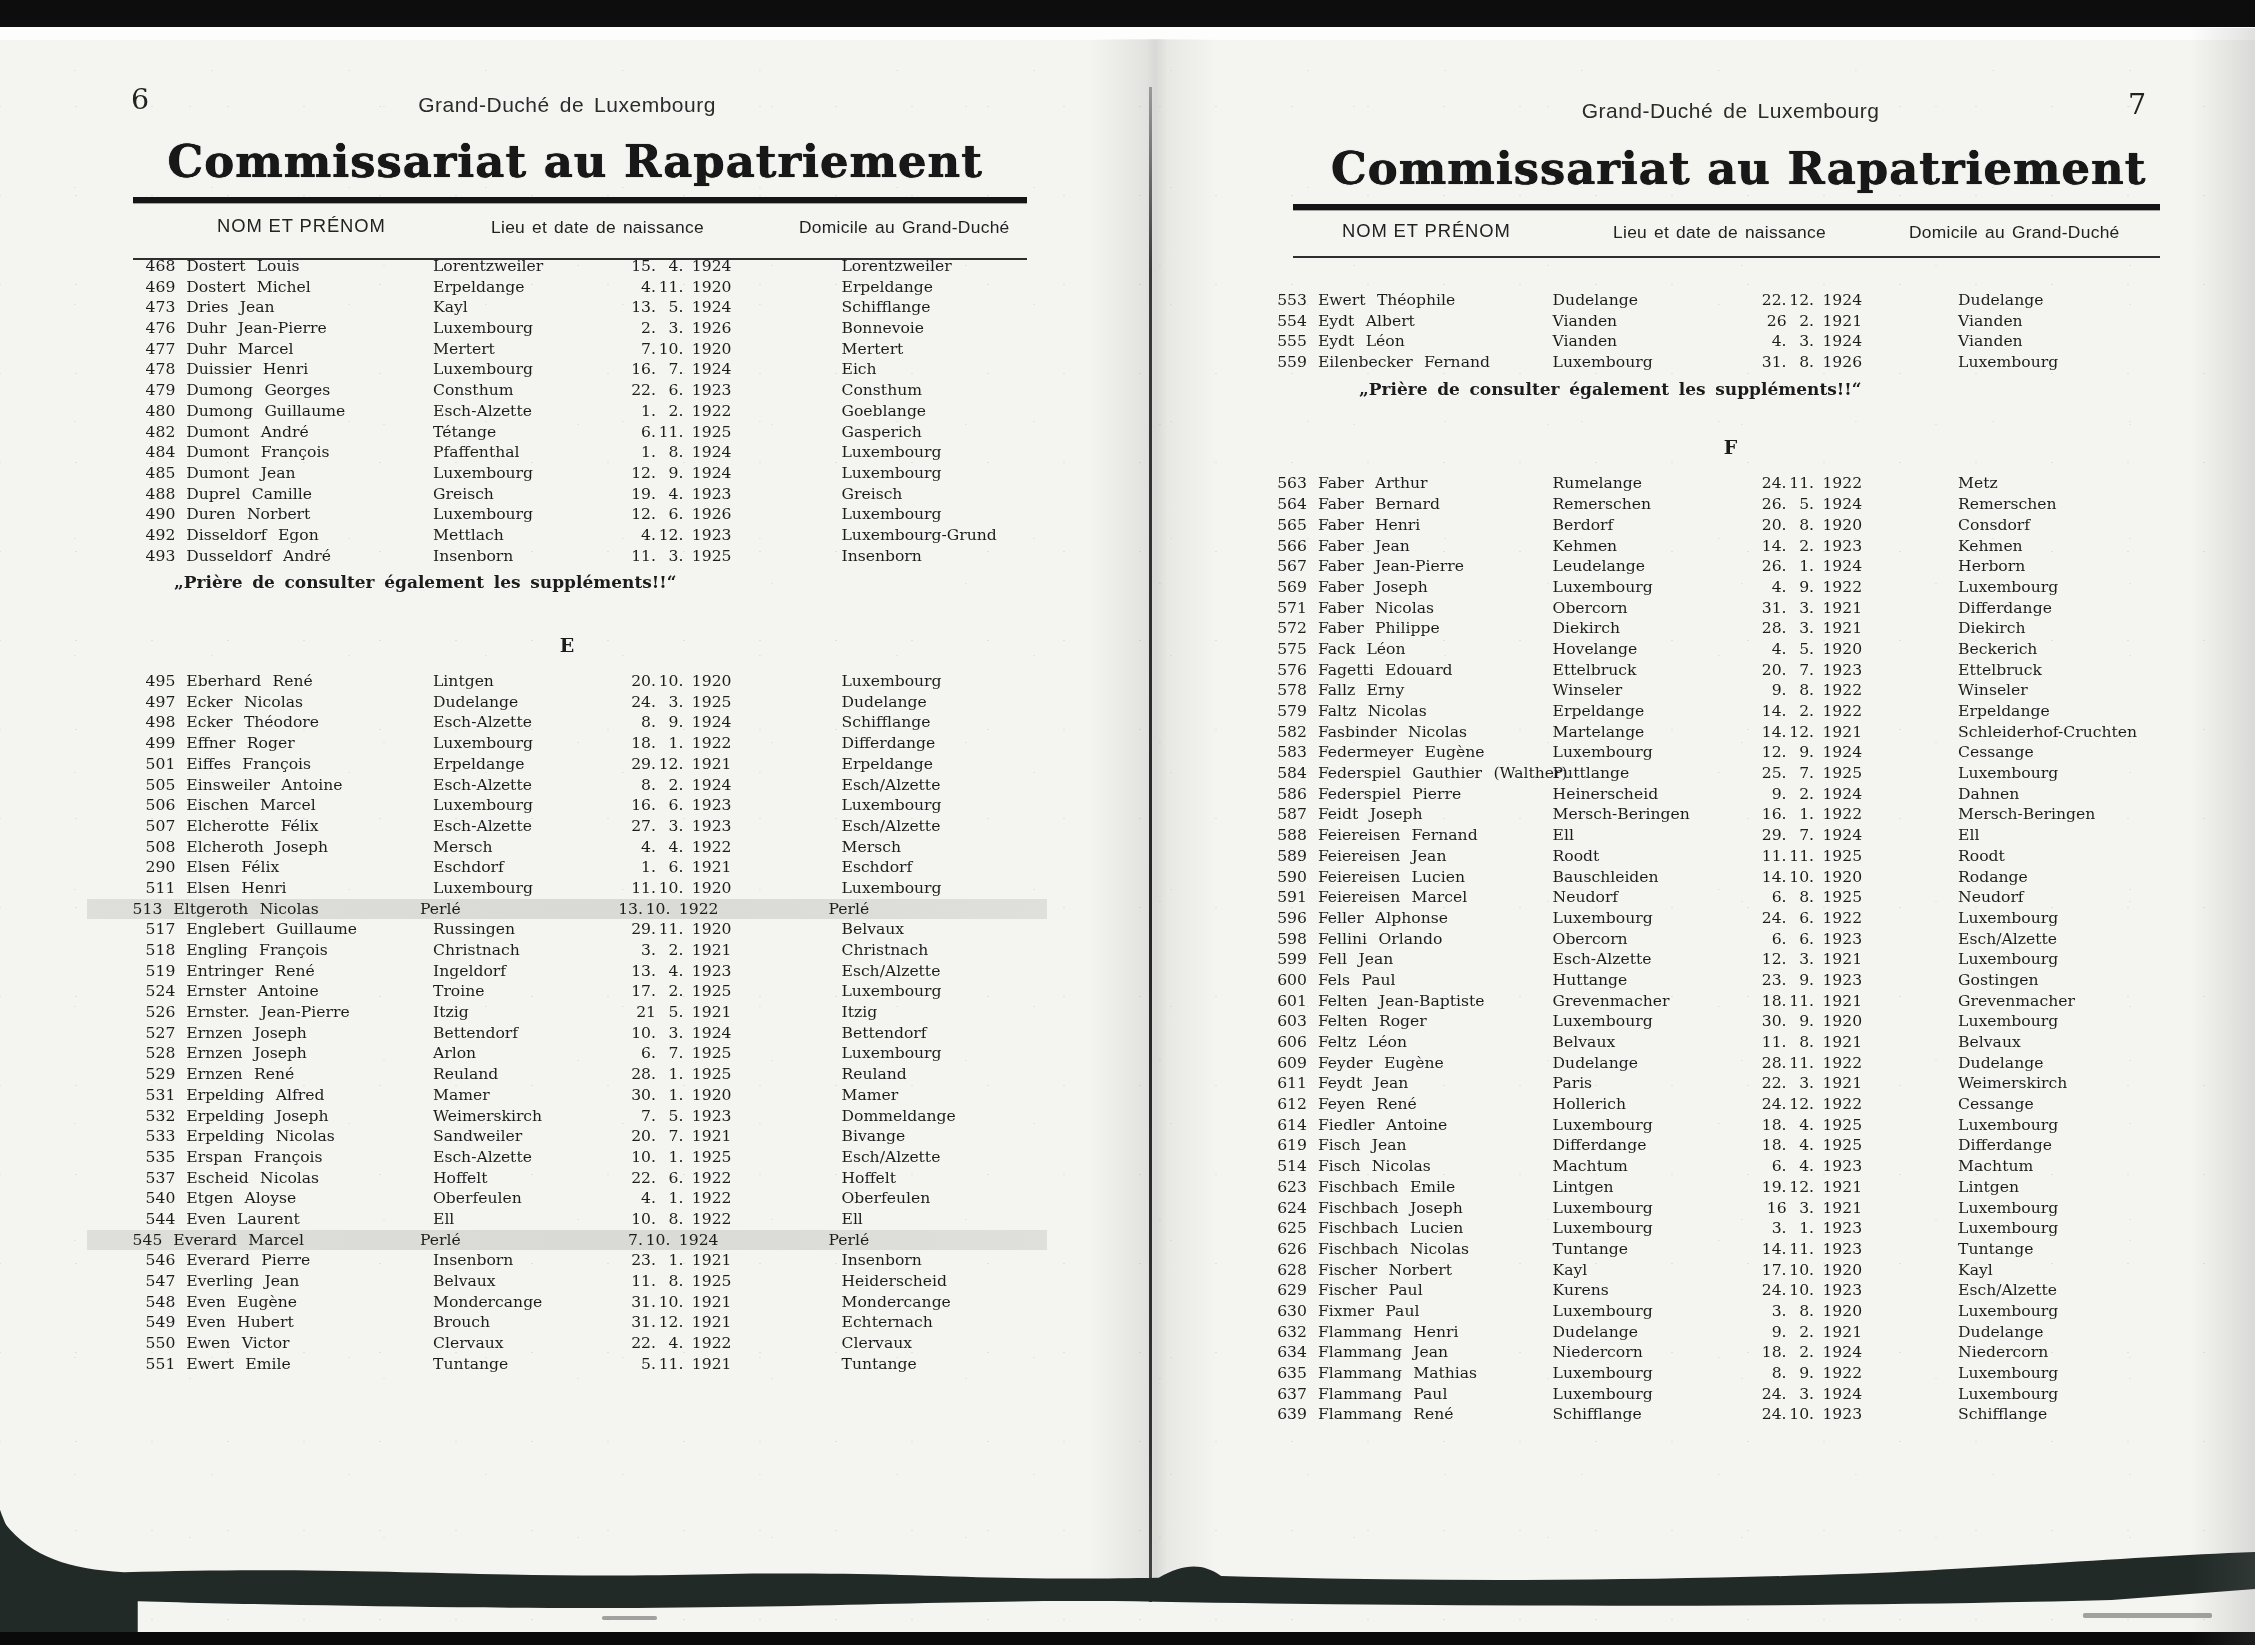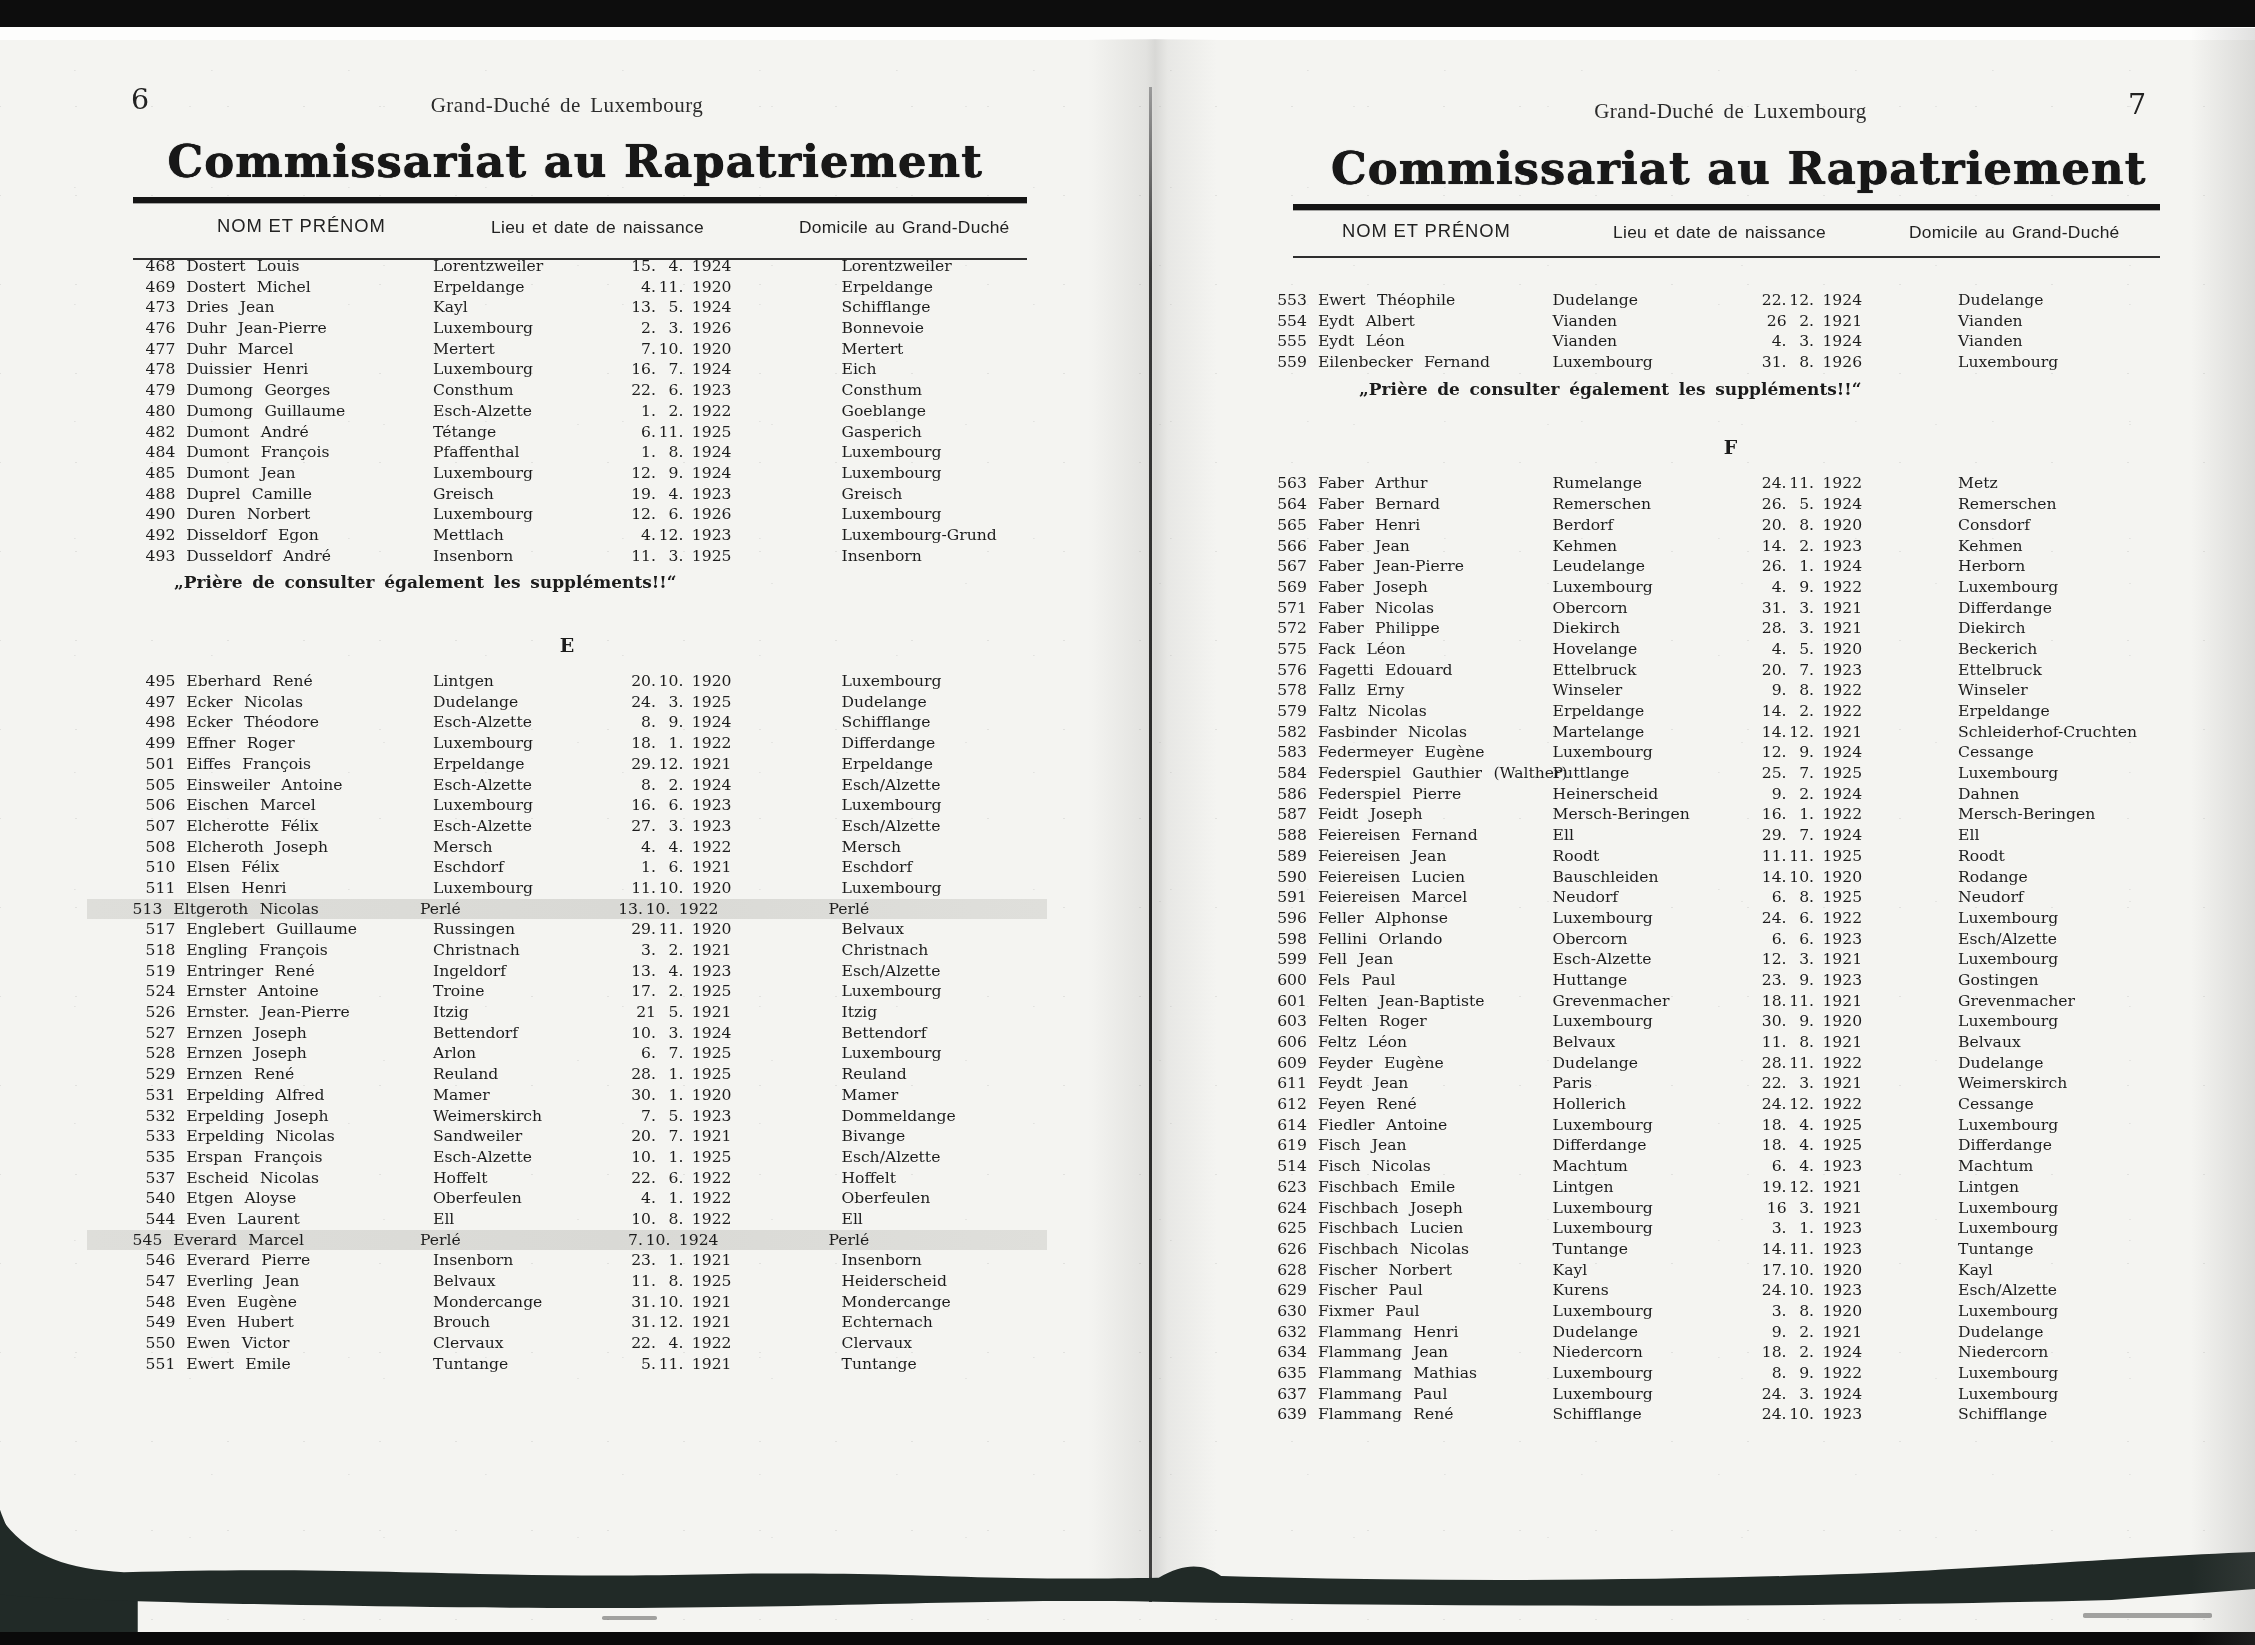--- a/index.html
+++ b/index.html
@@ -29,21 +29,21 @@
 
   .page{position:absolute;top:0;height:1646px;}
   .page-left{left:87px;width:960px;}
   .page-right{left:1267px;width:927px;}
 
   .pagenum{position:absolute;font-size:28.5px;color:#222;}
   .pagenum-left{left:44px;top:83px;}
   .pagenum-right{left:861px;top:88px;}
 
   .small-head{position:absolute;top:93px;left:0;width:100%;text-align:center;
-    font-family:Liberation Serif, serif;font-size:21px;letter-spacing:0.5px;color:#2b2b2b;word-spacing:3.7px;}
+    font-family:Liberation Sans, sans-serif;font-size:21px;letter-spacing:0.5px;color:#2b2b2b;word-spacing:3.7px;}
   .page-right .small-head{top:99px;}
 
   .title{position:absolute;top:127px;left:0;width:100%;margin:8px;text-align:center;
     font-family:"DejaVu Serif", serif;font-weight:700;font-size:45px;letter-spacing:0.9px;
     color:#181818;text-shadow:0 0 0.9px rgba(10,10,10,0.75), 0.5px 0 0 #181818;}
   .page-right .title{top:134px;}
 
   .rule-thick{position:absolute;height:5.5px;background:#151515;box-shadow:0 0.9px 0 rgba(20,20,20,.4);}
   .page-left .rule-thick{left:46px;width:894px;top:197px;}
   .page-right .rule-thick{left:26px;width:867px;top:204px;}
@@ -321,21 +321,21 @@
         <div class="row">
           <span class="cell c-num">508</span>
           <span class="cell c-name">Elcheroth Joseph</span>
           <span class="cell c-place">Mersch</span>
           <span class="cell c-day">4.</span>
           <span class="cell c-mon">4.</span>
           <span class="cell c-year">1922</span>
           <span class="cell c-dom">Mersch</span>
         </div>
         <div class="row">
-          <span class="cell c-num">510</span>
+          <span class="cell c-num">290</span>
           <span class="cell c-name">Elsen Félix</span>
           <span class="cell c-place">Eschdorf</span>
           <span class="cell c-day">1.</span>
           <span class="cell c-mon">6.</span>
           <span class="cell c-year">1921</span>
           <span class="cell c-dom">Eschdorf</span>
         </div>
         <div class="row">
           <span class="cell c-num">511</span>
           <span class="cell c-name">Elsen Henri</span>

